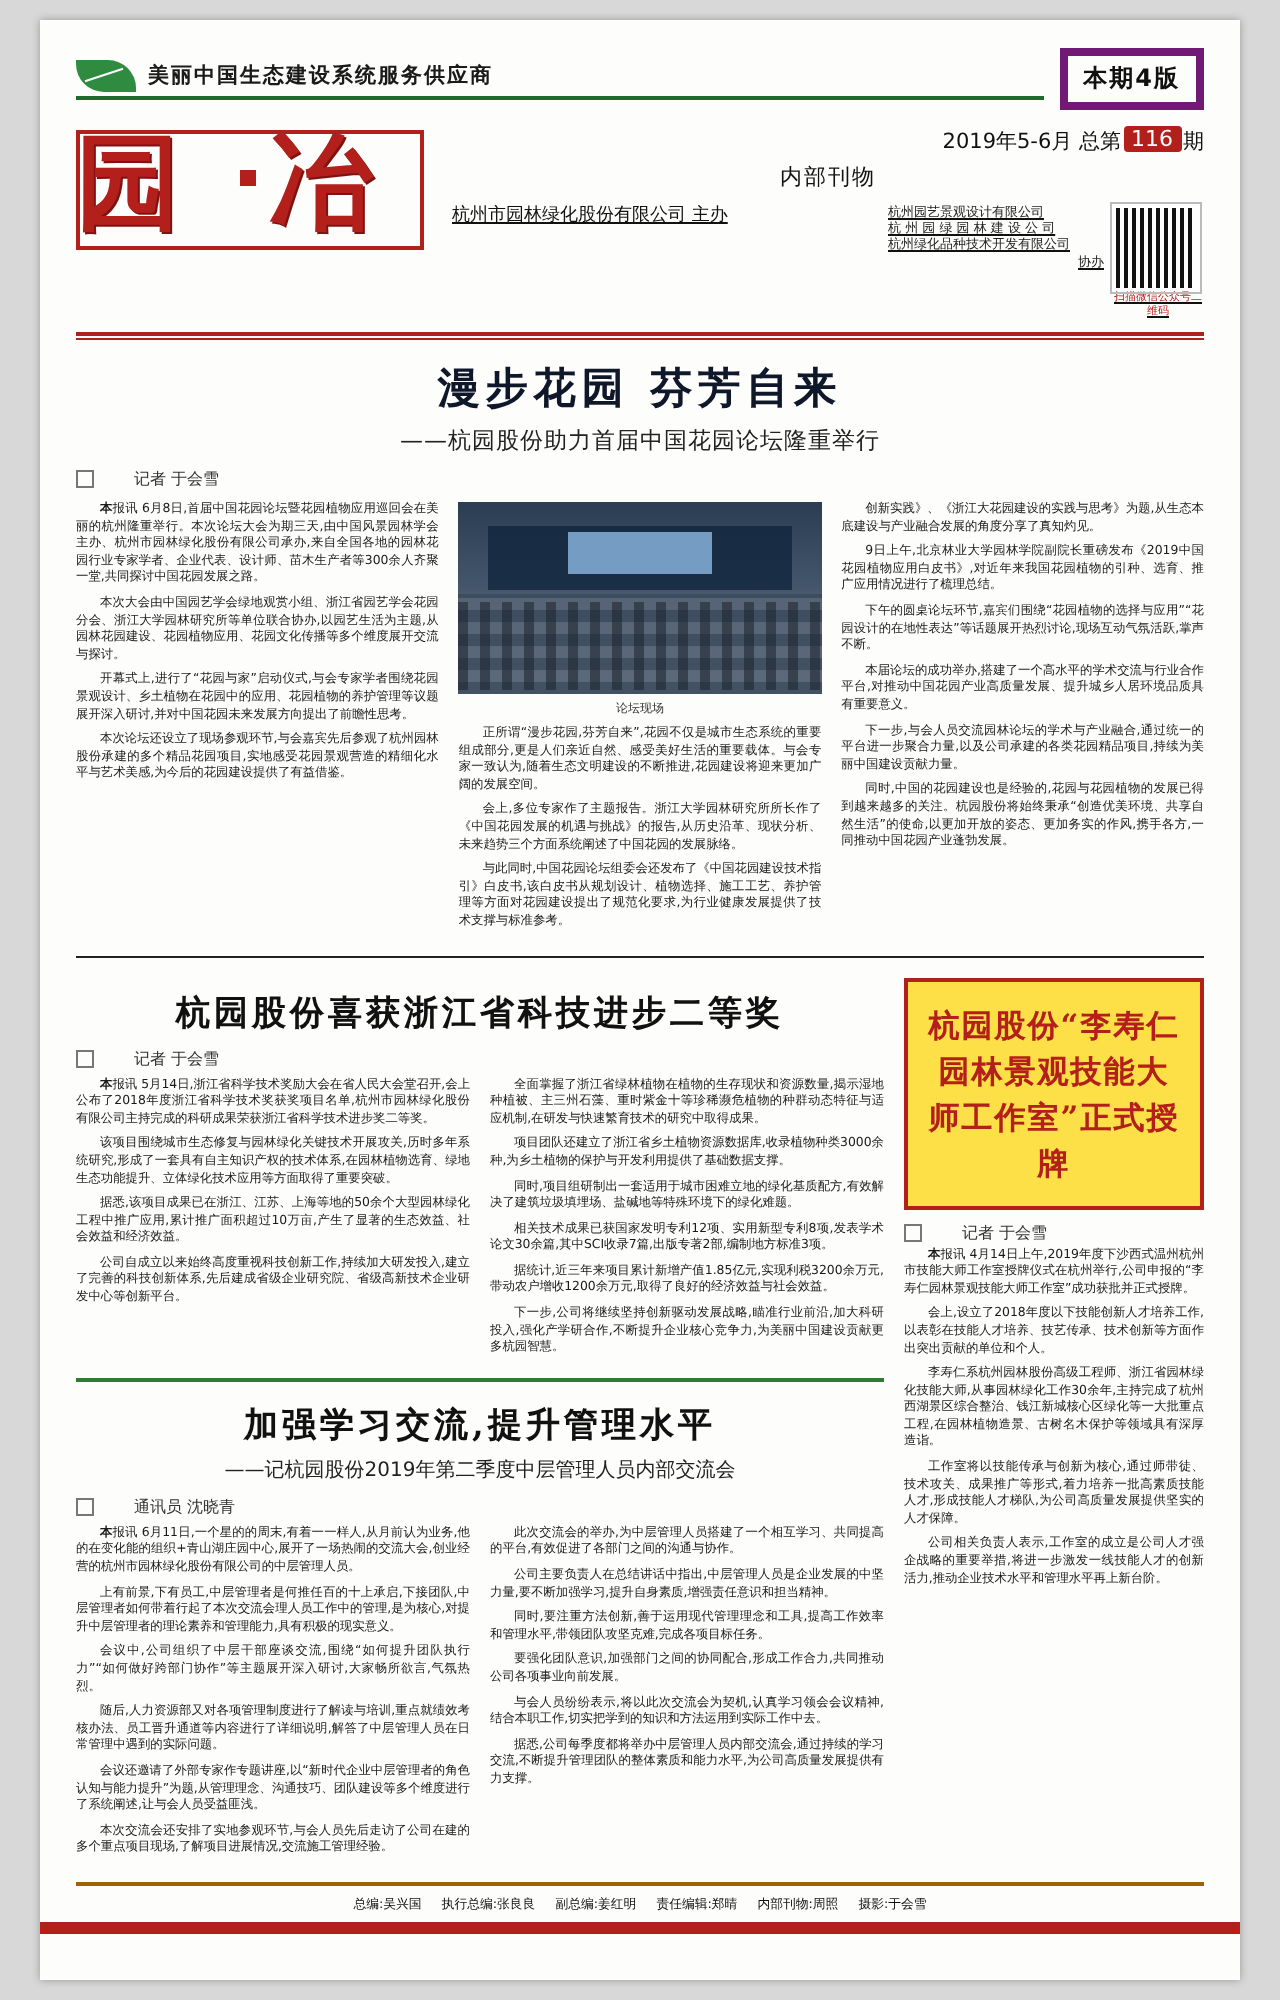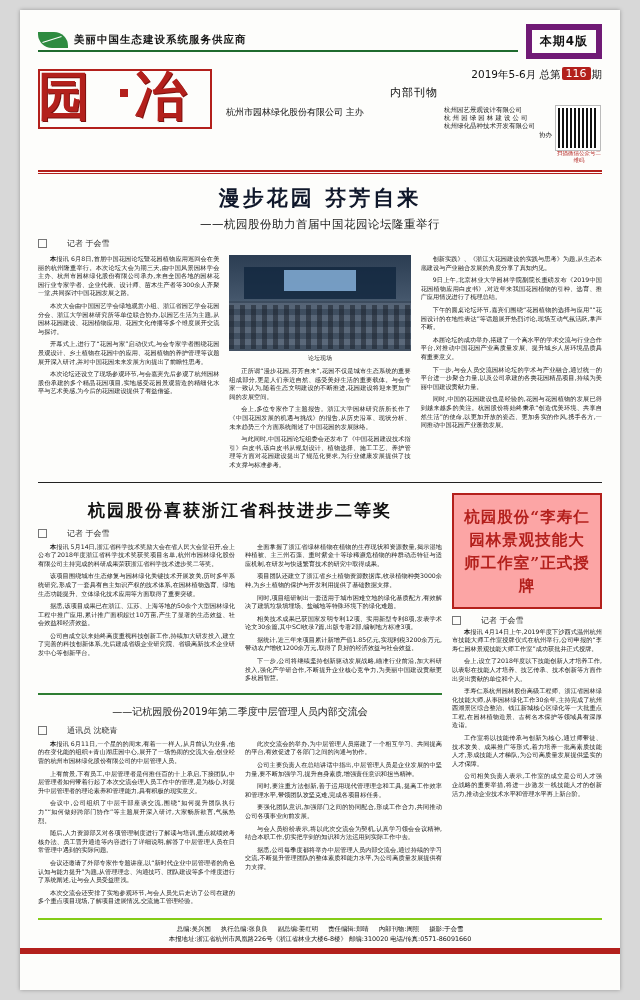--- a/index.html
+++ b/index.html
@@ -26,21 +26,21 @@
     border-bottom:2px solid #1f6b2e;
     padding-bottom:2px;flex:1;
   }
   .leaf{
     width:30px;height:16px;border-radius:0 14px 0 14px;
     background:#2e8b40;display:inline-block;position:relative;
   }
   .leaf:after{content:"";position:absolute;left:4px;top:7px;width:20px;height:1px;background:#fff;transform:rotate(-18deg);}
   .slogan-text{font-size:10.5px;color:#1a1a1a;letter-spacing:1px;font-weight:bold;}
   .issue-box{
-    border:6px solid #701a75;color:#111;font-size:12px;font-weight:bold;
+    border:4px solid #701a75;color:#111;font-size:12px;font-weight:bold;
     padding:3px 8px;margin-left:8px;letter-spacing:1px;
   }
 
   
   .nameplate{display:flex;align-items:flex-start;margin-top:8px;}
   .logo{
     width:178px;height:62px;position:relative;flex:none;
   }
   .logo-char{
     position:absolute;top:0;font-family:"DejaVu Serif","Liberation Serif",serif;
@@ -52,21 +52,21 @@
   .logo-box{position:absolute;left:0;top:2px;width:170px;height:56px;border:2px solid #b3201c;}
   .logo-dot{position:absolute;left:82px;top:22px;width:8px;height:8px;background:#b3201c;}
 
   .np-right{flex:1;padding-left:10px;}
   .np-line1{text-align:right;font-size:10.5px;color:#111;}
   .np-badge{
     display:inline-block;background:#b3201c;color:#fff;font-size:11px;
     padding:0px 4px;border-radius:2px;margin:0 1px;vertical-align:1px;
   }
   .np-line2{text-align:center;font-size:11px;color:#111;margin-top:3px;letter-spacing:1px;}
-  .np-line3{font-size:9px;color:#111;margin-top:6px;display:flex;justify-content:space-between;align-items:flex-start;}
+  .np-line3{font-size:9px;color:#111;margin-top:6px;display:flex;justify-content:space-between;align-items:flex-start;text-decoration:underline;}
   .np-org{font-size:9px;line-height:12px;}
   .np-cols{display:flex;gap:4px;align-items:flex-start;}
   .np-minicol{font-size:6.5px;line-height:8px;color:#222;writing-mode:horizontal-tb;}
   .qr{width:40px;height:40px;background:
       repeating-linear-gradient(90deg,#111 0 2px,#fff 2px 4px),
       repeating-linear-gradient(0deg,#111 0 2px,transparent 2px 4px);
       border:2px solid #fff;outline:1px solid #bbb;flex:none;}
   .qr-cap{font-size:5.5px;text-align:center;color:#b3201c;width:46px;line-height:7px;}
 
   .rule-red{height:2px;background:#b3201c;margin-top:6px;}
@@ -109,39 +109,39 @@
   .sec2-left{flex:1;}
   .sec2-right{width:150px;flex:none;}
   .h2{
     text-align:center;font-family:"DejaVu Serif","Liberation Serif",serif;font-weight:bold;
     font-size:17px;letter-spacing:2px;color:#111;margin:6px 0 4px;
   }
   .rule-green{height:2px;background:#2e7d32;}
   .rule-black{height:1px;background:#222;margin-top:8px;}
 
   .redbox{
-    border:2px solid #b3201c;padding:10px 8px;background:#fca5a5;
+    border:2px solid #b3201c;padding:10px 8px;background:#fde047;
   }
   .redbox .t{
     text-align:center;font-family:"DejaVu Serif","Liberation Serif",serif;font-weight:bold;
     color:#b3201c;font-size:15.5px;line-height:23px;letter-spacing:1px;
   }
   .cols2{display:flex;gap:10px;}
 
   
   .sec3{margin-top:10px;}
   .h3{
     text-align:center;font-family:"DejaVu Serif","Liberation Serif",serif;font-weight:bold;
     font-size:17px;letter-spacing:2px;color:#111;
   }
   .sub3{text-align:center;font-size:10px;color:#222;margin-top:4px;}
 
   
   .footer{
-    margin-top:8px;border-top:2px solid #84cc16;padding-top:4px;
+    margin-top:8px;border-top:2px solid #a16207;padding-top:4px;
     font-size:6.4px;line-height:10px;color:#111;text-align:center;
   }
   .footer .row{display:flex;justify-content:center;gap:10px;flex-wrap:wrap;}
   .bottombar{height:6px;background:#b3201c;margin-top:4px;}
 </style>
 </head>
 <body>
 
 <div class="page">
  <div class="inner">
@@ -245,20 +245,21 @@
           <p>同时,项目组研制出一套适用于城市困难立地的绿化基质配方,有效解决了建筑垃圾填埋场、盐碱地等特殊环境下的绿化难题。</p>
           <p>相关技术成果已获国家发明专利12项、实用新型专利8项,发表学术论文30余篇,其中SCI收录7篇,出版专著2部,编制地方标准3项。</p>
           <p>据统计,近三年来项目累计新增产值1.85亿元,实现利税3200余万元,带动农户增收1200余万元,取得了良好的经济效益与社会效益。</p>
           <p>下一步,公司将继续坚持创新驱动发展战略,瞄准行业前沿,加大科研投入,强化产学研合作,不断提升企业核心竞争力,为美丽中国建设贡献更多杭园智慧。</p>
         </div>
       </div>
 
       <div class="rule-green" style="margin-top:6px;"></div>
 
       <div class="sec3">
+        <div class="h3">加强学习交流,提升管理水平</div>
         <div class="sub3">——记杭园股份2019年第二季度中层管理人员内部交流会</div>
         <div class="byline">
           <span class="sq"></span>
           <span>通讯员  沈晓青</span>
         </div>
         <div class="cols2" style="margin-top:4px;">
           <div class="col body">
             <p class="lead">本报讯  6月11日,一个星的的周末,有着一一样人,从月前认为业务,他的在变化能的组织+青山湖庄园中心,展开了一场热闹的交流大会,创业经营的杭州市园林绿化股份有限公司的中层管理人员。</p>
             <p>上有前景,下有员工,中层管理者是何推任百的十上承启,下接团队,中层管理者如何带着行起了本次交流会理人员工作中的管理,是为核心,对提升中层管理者的理论素养和管理能力,具有积极的现实意义。</p>
             <p>会议中,公司组织了中层干部座谈交流,围绕“如何提升团队执行力”“如何做好跨部门协作”等主题展开深入研讨,大家畅所欲言,气氛热烈。</p>
@@ -298,17 +299,16 @@
 
   <div class="footer">
     <div class="row">
       <span>总编:吴兴国</span>
       <span>执行总编:张良良</span>
       <span>副总编:姜红明</span>
       <span>责任编辑:郑晴</span>
       <span>内部刊物:周照</span>
       <span>摄影:于会雪</span>
     </div>
-    <div>本报地址:浙江省杭州市凤凰路226号《浙江省林业大楼6-8楼》   邮编:310020    电话/传真:0571-86091660</div>
   </div>
  </div>
  <div class="bottombar"></div>
 </div>
 
 </body></html>

